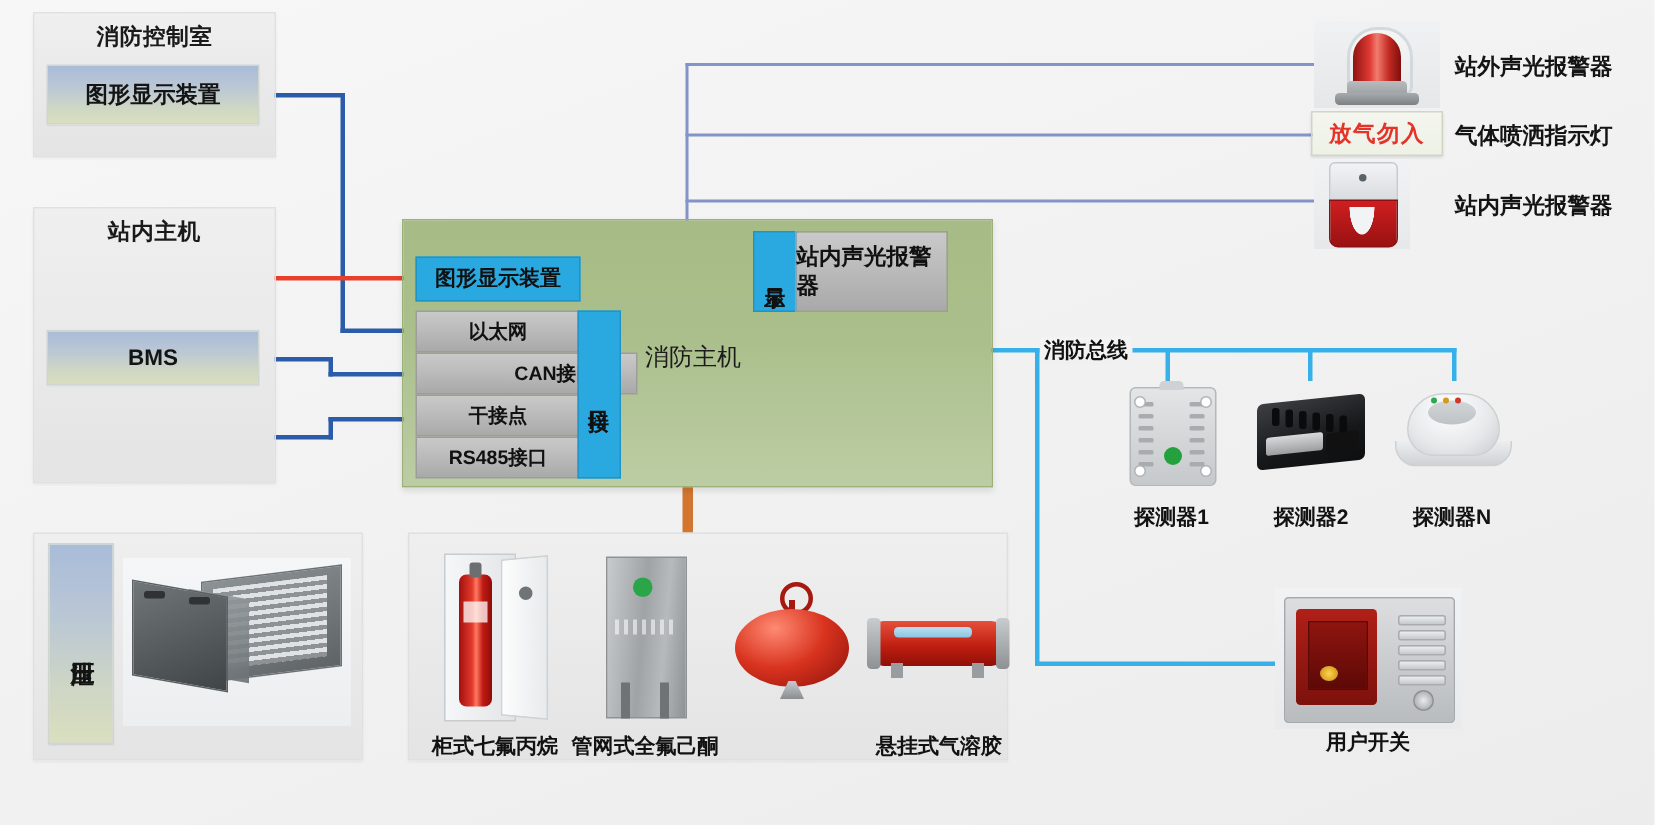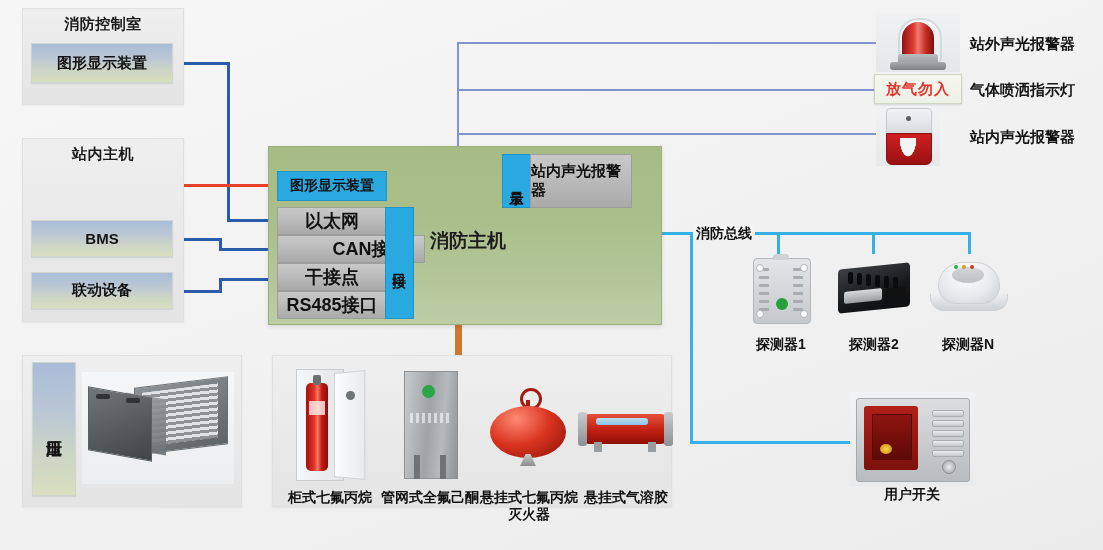--- a/index.html
+++ b/index.html
@@ -35,33 +35,33 @@
   }
 
   
   #host{
     position:absolute;
     background:linear-gradient(180deg,#a7bb86 0%,#abbf8c 45%,#bccda4 100%);
     border:1px solid #9bb07a;
     box-shadow:0 2px 4px rgba(0,0,0,.1);
   }
   #host-label{
-    position:absolute;font-weight:bold;font-size:19px;color:#1c1c1c;
+    position:absolute;font-weight:normal;font-size:16px;color:#1c1c1c;
   }
   .cyan-box{
     position:absolute;background:#29a9e0;border:1px solid #2094c6;
     display:flex;align-items:center;justify-content:center;
     font-weight:bold;font-size:14px;color:#111;
   }
   .gray-box{
     position:absolute;
     background:linear-gradient(180deg,#c9c9c9 0%,#bdbdbd 40%,#a9a9a9 100%);
     border:1px solid #9d9d9d;
     display:flex;align-items:center;justify-content:center;
-    font-weight:bold;font-size:18px;color:#111;
+    font-weight:bold;font-size:13px;color:#111;
   }
   .vert-text{
     writing-mode:vertical-rl;text-orientation:upright;
     letter-spacing:1px;line-height:1;
   }
 
   
   .ln{position:absolute;}
   .blue{background:#2b5caa;}
   .softblue{background:#8294c8;}
@@ -265,23 +265,20 @@
   </div>
   <div class="chip" style="left:31px;top:43px;width:140px;height:38px;">
     <span>图形显示装置</span>
   </div>
 
   <div class="panel" style="left:22px;top:138px;width:160px;height:182px;">
     <div class="panel-title">站内主机</div>
   </div>
   <div class="chip" style="left:31px;top:220px;width:140px;height:35px;">
     <span>BMS</span>
-  </div>
-  <div class="chip" style="left:31px;top:272px;width:140px;height:35px;">
-    <span>联动设备</span>
   </div>
 
   <div id="host" style="left:268px;top:146px;width:392px;height:177px;"></div>
 
   <div class="cyan-box" style="left:277px;top:171px;width:108px;height:28px;">
     <span>图形显示装置</span>
   </div>
 
   <div class="gray-box" style="left:277px;top:207px;width:108px;height:26px;">
     <span>以太网</span>
@@ -426,22 +423,20 @@
     <div class="pnc-vent" style="left:50px;"></div>
   </div>
   <div class="capt" style="left:378px;top:489px;width:104px;">管网式全氟己酮</div>
 
   <div class="pic" style="left:476px;top:380px;width:104px;height:100px;">
     <div class="sph-ring"></div>
     <div class="sph-stem"></div>
     <div class="sph"></div>
     <div class="sph-noz"></div>
   </div>
-  <div class="capt" style="left:474px;top:489px;width:110px;white-space:pre-line;">悬挂式七氟丙烷
-灭火器</div>
 
   <div class="pic" style="left:572px;top:380px;width:106px;height:100px;">
     <div class="aer"></div>
     <div class="aer-strip"></div>
     <div class="aer-cap" style="left:6px;"></div>
     <div class="aer-cap" style="left:92px;"></div>
     <div class="aer-leg" style="left:22px;"></div>
     <div class="aer-leg" style="left:76px;"></div>
   </div>
   <div class="capt" style="left:576px;top:489px;width:100px;">悬挂式气溶胶</div>

